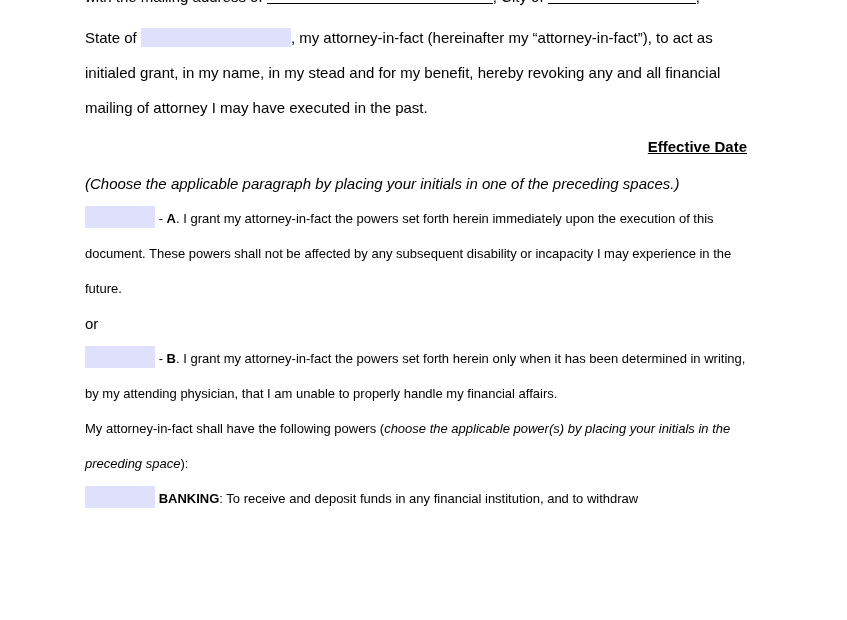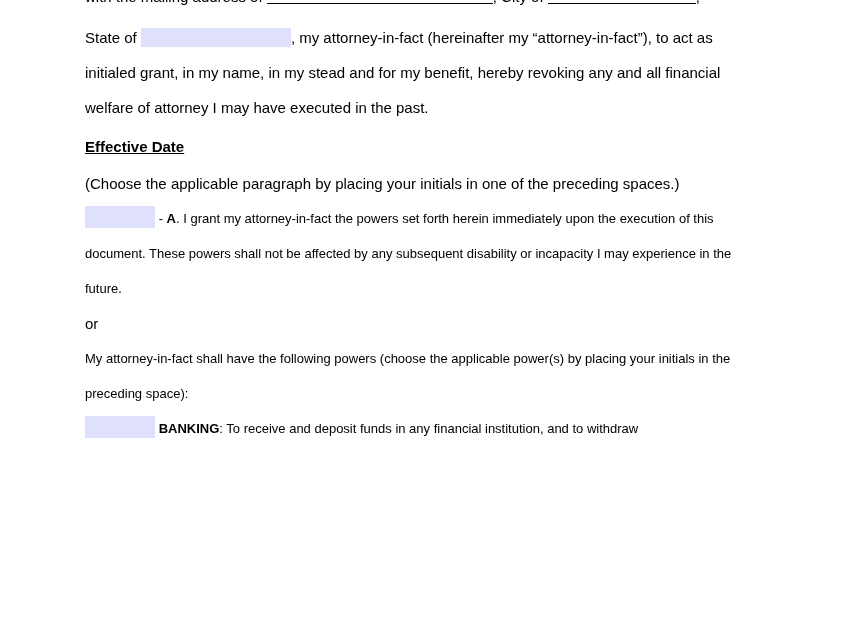--- a/index.html
+++ b/index.html
@@ -30,21 +30,21 @@
     font-size: 15px;
     line-height: 35px;
     color: #000000;
     white-space: nowrap;
   }
   .para {
     font-size: 13px;
     line-height: 35px;
   }
   .heading {
-    text-align: left;
+    text-align: right;
     font-size: 15px;
     font-weight: bold;
     line-height: 35px;
     text-decoration: underline;
     margin-top: 4px;
   }
   .blank-fill {
     display: inline-block;
     background: #dfe0fb;
     height: 19px;
@@ -56,21 +56,21 @@
     width: 70px;
     height: 22px;
     vertical-align: -5px;
   }
   .rule {
     display: inline-block;
     border-bottom: 1px solid #000;
     height: 16px;
     vertical-align: -2px;
   }
-  .italic { }
+  .italic { font-style: italic; }
   .bold { font-weight: bold; }
   .top-clip {
     position: absolute;
     left: 85px;
     top: -14px;
     width: 662px;
     height: 24px;
     overflow: hidden;
   }
   .top-line {
@@ -94,34 +94,39 @@
 
   <div class="content">
 
     <div class="line" style="margin-top:20px">
       <span>State of</span>
       <span class="blank-fill" style="width:150px"></span><span>, my attorney-in-fact (hereinafter my “attorney-in-fact”), to act as</span>
     </div>
 
     <div class="line">initialed grant, in my name, in my stead and for my benefit, hereby revoking any and all financial</div>
 
-    <div class="line">welfare of attorney I may have executed in the past.</div>
+    <div class="line">mailing of attorney I may have executed in the past.</div>
 
     <div class="heading">Effective Date</div>
 
     <div class="line italic" style="margin-top:2px">(Choose the applicable paragraph by placing your initials in one of the preceding spaces.)</div>
 
     <div class="para wrap">
       <span class="initial-box"></span>
       <span>-</span>
       <span class="bold">A</span><span>. I grant my attorney-in-fact the powers set forth herein immediately upon the execution of this document. These powers shall not be affected by any subsequent disability or incapacity I may experience in the future.</span>
     </div>
 
     <div class="line">or</div>
 
+    <div class="para wrap">
+      <span class="initial-box"></span>
+      <span>-</span>
+      <span class="bold">B</span><span>. I grant my attorney-in-fact the powers set forth herein only when it has been determined in writing, by my attending physician, that I am unable to properly handle my financial affairs.</span>
+    </div>
 
 
 
     <div class="para wrap">
       <span>My attorney-in-fact shall have the following powers (</span><span class="italic">choose the applicable power(s) by placing your initials in the preceding space</span><span>):</span>
     </div>
 
     <div class="para wrap">
       <span class="initial-box"></span>
       <span class="bold">BANKING</span><span>: To receive and deposit funds in any financial institution, and to withdraw</span>

